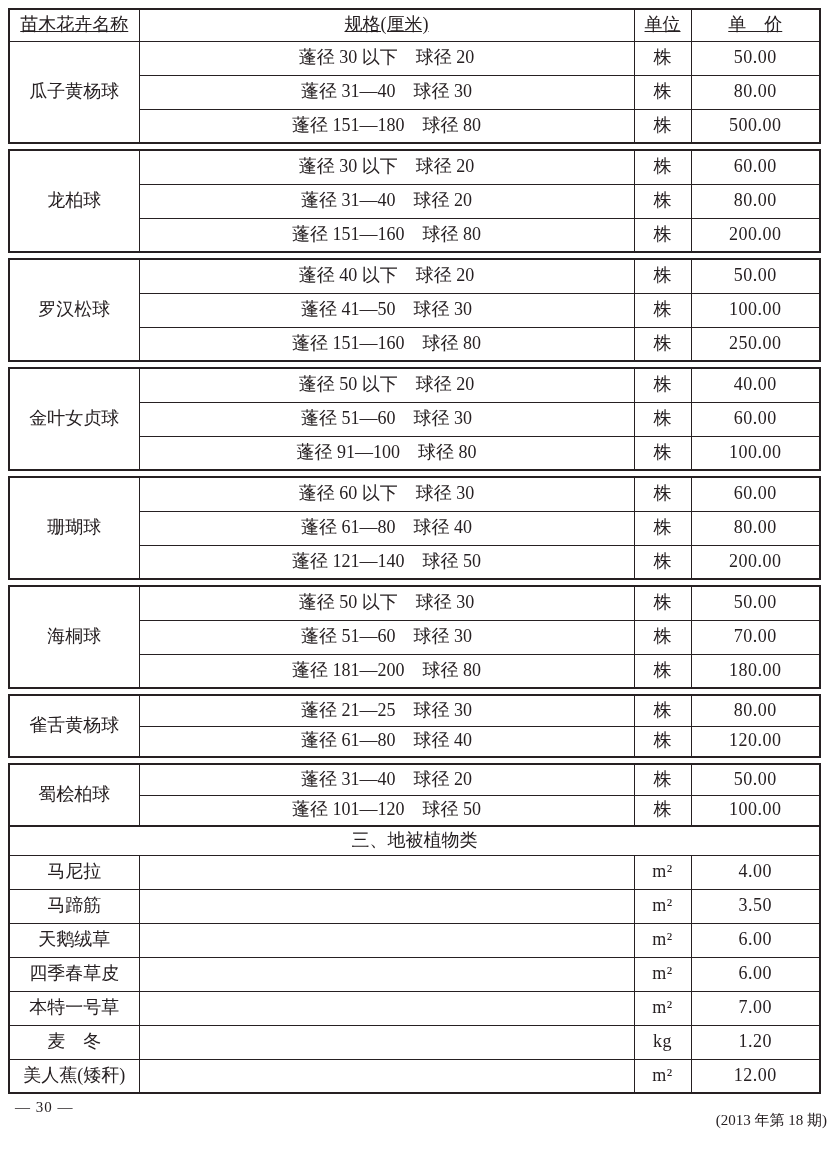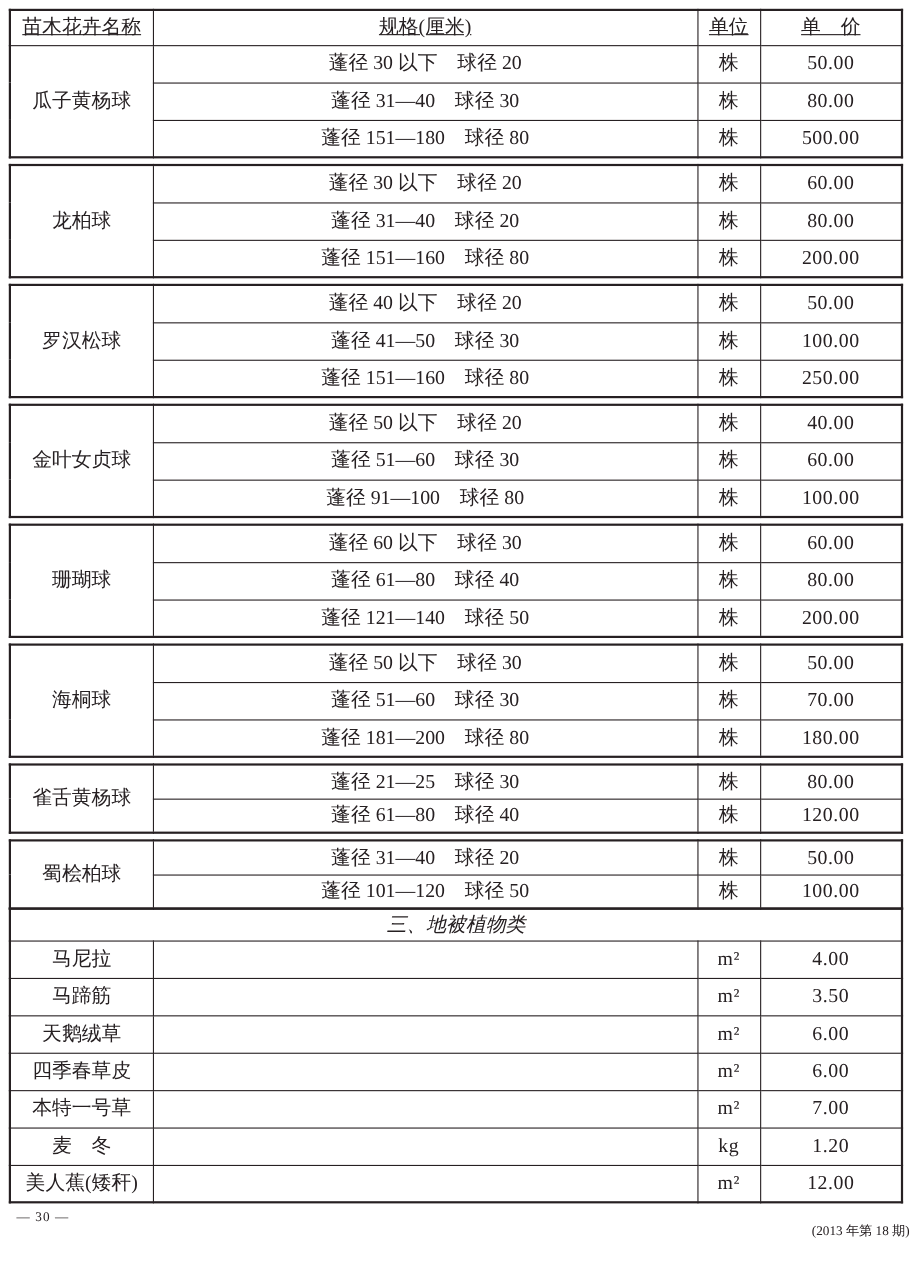--- a/index.html
+++ b/index.html
@@ -29,29 +29,29 @@
     white-space:pre;
     overflow:hidden;
   }
   col.c-name  { width:130px; }
   col.c-spec  { width:495px; }
   col.c-unit  { width:57px;  }
   col.c-price { width:129px; }
   tr.hrow   { height:32px;text-decoration:underline; }
   tr.r33    { height:34px; }
   tr.r31    { height:31px; }
-  tr.rsec   { height:29px;font-style:italic; }
+  tr.rsec   { height:29px; }
   tr.rgnd   { height:34px;padding-left:35px; }
   td.price, td.num { font-size:17px; letter-spacing:0.5px; }
   .footer {
     position:relative;
     width:819px;
     margin-top:4px;
     height:26px;
-    font-size:12px;
+    font-size:15px;
   }
   .footer .pageno { position:absolute; left:7px; top:0; letter-spacing:1px; }
   .footer .issue  { position:absolute; left:0; width:100%; text-align:right; top:12px; }
 </style>
 </head>
 <body>
 
 <div class="sheet">
 
   <table class="block">

